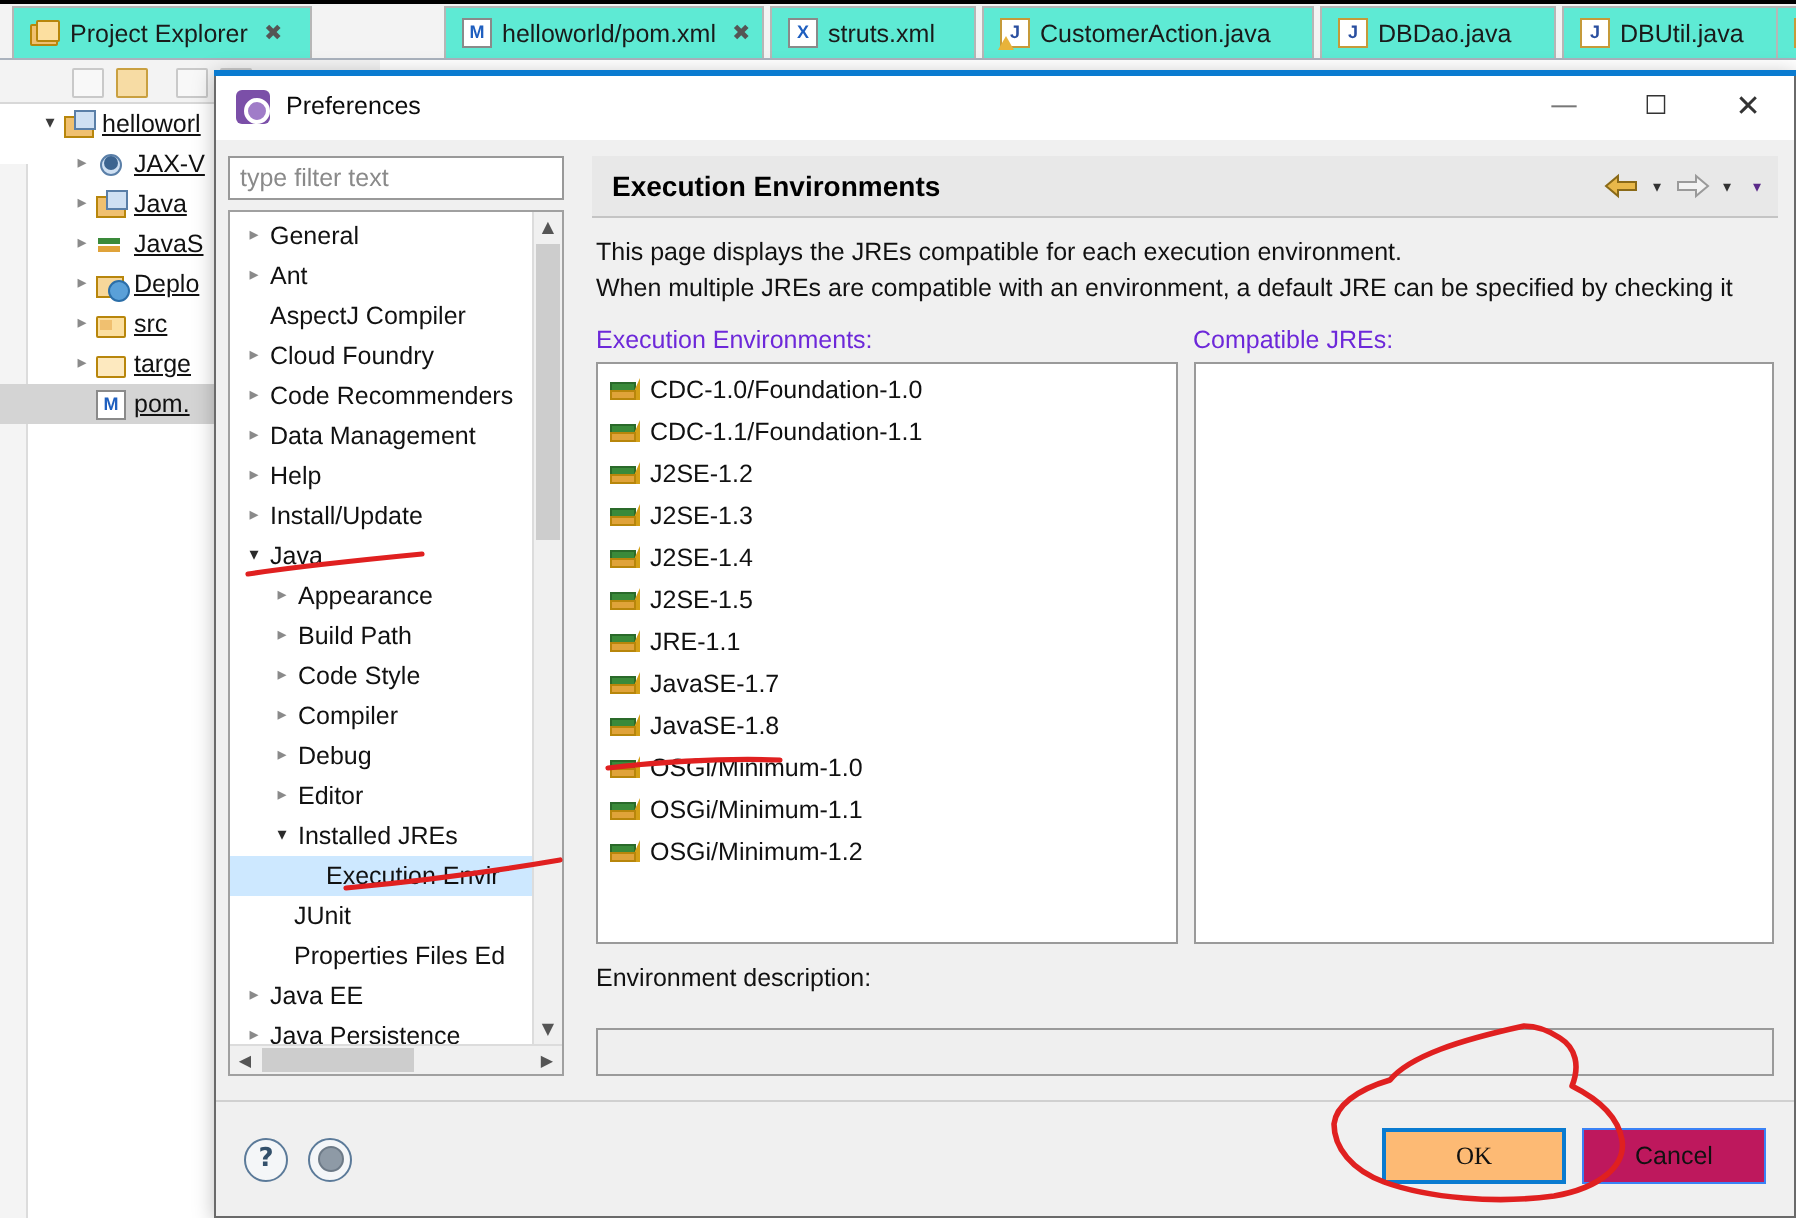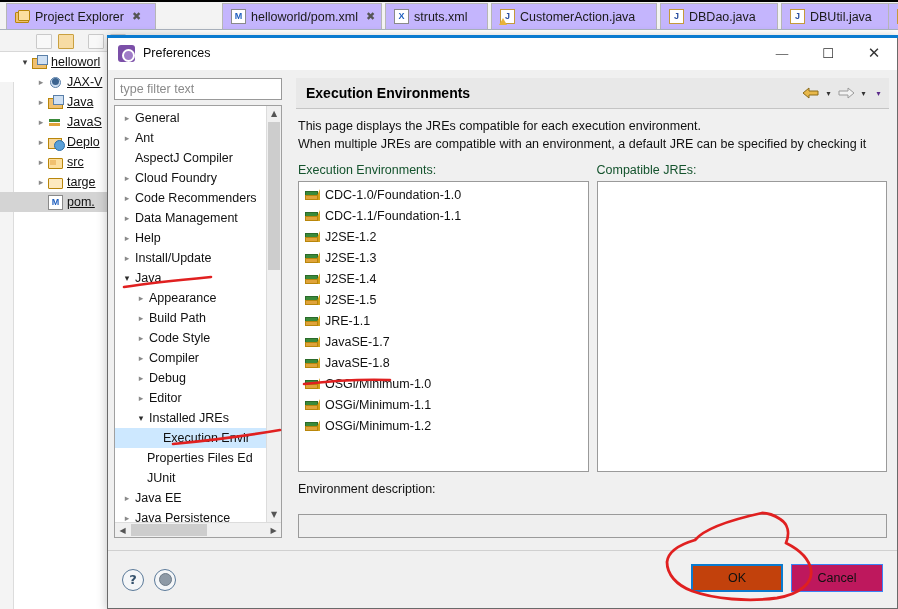--- a/index.html
+++ b/index.html
@@ -24,21 +24,21 @@
     position: absolute; top: 0; left: 0; right: 0; height: 30px;
     background: #f3f3f3;
     border-bottom: 1px solid #aab2bd;
   }
   .tabstrip::before {
     content: ""; position: absolute; top: 0; left: 0; right: 0; height: 2px;
     background: #000000;
   }
   .etab {
     position: absolute; top: 3px; height: 26px;
-    background: #c4b5fd;
+    background: #5eead4;
     border: 1px solid #b6b6b6;
     border-bottom: none;
     display: flex; align-items: center;
     padding: 0 8px;
     gap: 5px;
     white-space: nowrap;
     font-size: 12.5px;
     color: #1a1a1a;
   }
   .etab .tab-label { font-size: 12.5px; }
@@ -246,21 +246,21 @@
   .pr-underline { height:1px; background:#c4c4c4; flex:none; }
 
   .desc {
     flex:none; padding: 8px 2px 10px 2px;
     font-size: 12.5px; color:#111; line-height:18px;
     white-space: nowrap; overflow: hidden;
   }
 
   .twocol { flex:1; min-height:0; display:flex; gap:8px; padding: 0 2px; }
   .col { flex:1; min-width:0; display:flex; flex-direction:column; }
-  .collabel { font-size:12.5px; color:#14532d; margin-bottom:4px; flex:none; }
+  .collabel { font-size:12.5px; color:#6d28d9; margin-bottom:4px; flex:none; }
   .listbox {
     flex:1; min-height:0;
     border:1px solid #9a9a9a; background:#ffffff;
     overflow:hidden; padding-top:2px;
   }
   .lrow {
     height:21px; display:flex; align-items:center; gap:5px;
     padding-left:6px; font-size:12.5px; color:#111; white-space:nowrap;
   }
   .ic-ee { width:15px; height:14px; position:relative; flex:none; }
@@ -295,22 +295,23 @@
   .roundbtn.fill { background:#f4f6f8; }
   .roundbtn.fill::after{content:"";width:11px;height:11px;border-radius:50%;background:#8e9aa6;border:1px solid #6d7a87;}
   .footbtns { position:absolute; right:14px; top:13px; display:flex; gap:8px; }
   .btn {
     min-width:92px; height:28px;
     display:flex; align-items:center; justify-content:center;
     font-size:12.5px; color:#111;
     background:#be185d; border:1px solid #3b82f6;
   }
   .btn.primary {
-    background:#c2410c;
+    background:#fdba74;
     border:2px solid #0a7bd0;
+    font-family:Liberation Serif, serif;
   }
 
   
   .annot { position:absolute; pointer-events:none; }
   svg { display:block; overflow:visible; }
 </style>
 </head>
 <body>
 
 <div id="eclipse-root">
@@ -496,24 +497,24 @@
             <span>Editor</span>
           </div>
           <div class="prow" style="padding-left:18px;">
             <span class="parr open">▾</span>
             <span>Installed JREs</span>
           </div>
           <div class="prow sel" style="padding-left:48px;">
             <span>Execution Envir</span>
           </div>
           <div class="prow" style="padding-left:32px;">
+            <span>JUnit</span>
+          </div>
+          <div class="prow" style="padding-left:32px;">
             <span>Properties Files Ed</span>
-          </div>
-          <div class="prow" style="padding-left:32px;">
-            <span>JUnit</span>
           </div>
           <div class="prow" style="padding-left:4px;">
             <span class="parr">▸</span>
             <span>Java EE</span>
           </div>
           <div class="prow" style="padding-left:4px;">
             <span class="parr">▸</span>
             <span>Java Persistence</span>
           </div>
 

